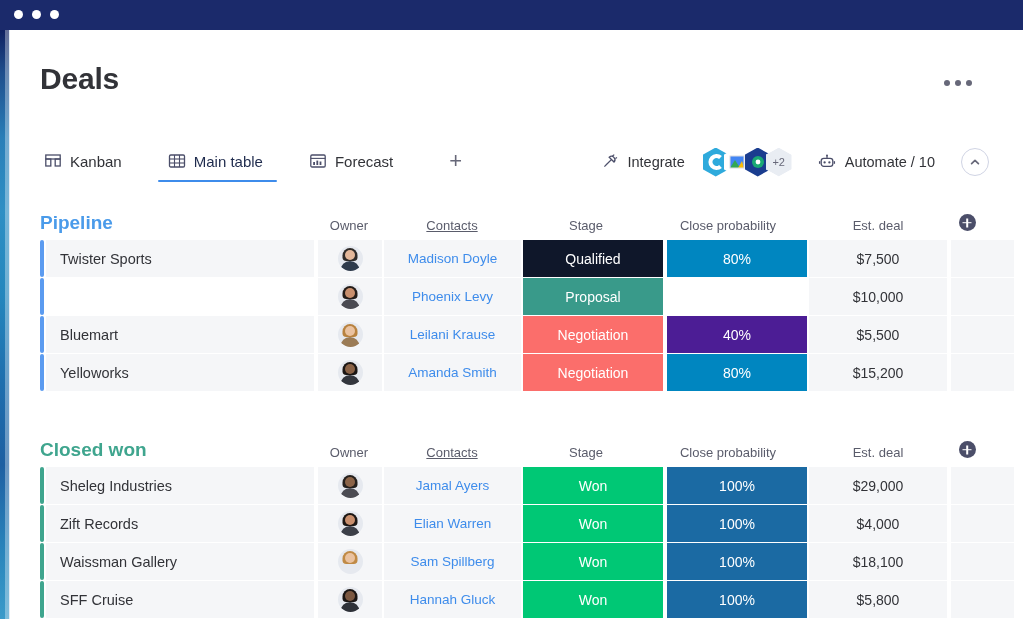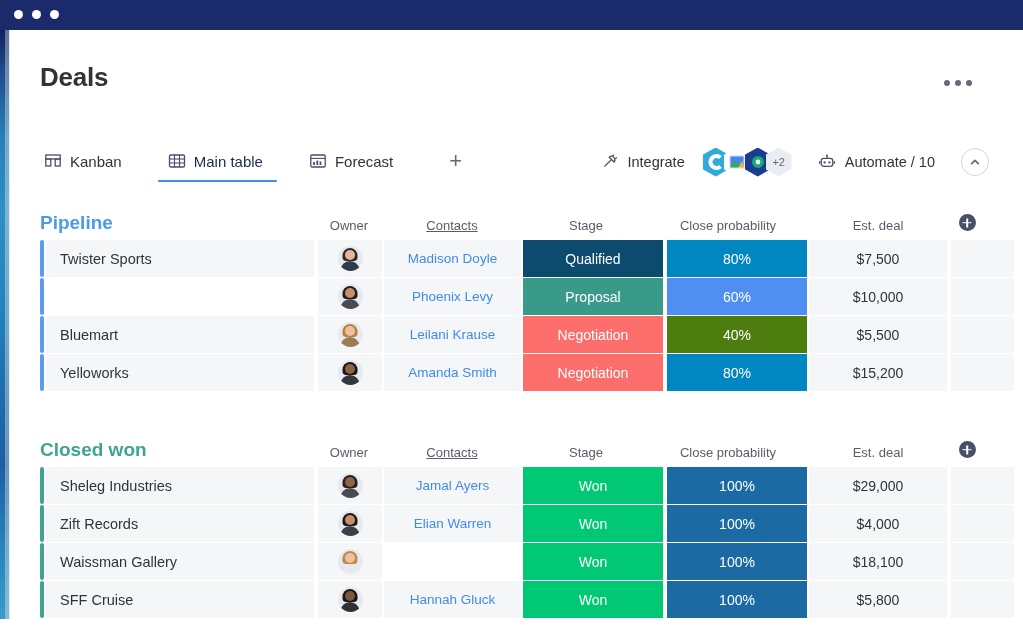--- a/index.html
+++ b/index.html
@@ -54,21 +54,21 @@
   }
   #bottom-fade {
     position: absolute; left: 0; top: 619px;
     width: 1023px; height: 15px;
     background: #ffffff;
   }
 
   
   #page-title {
     position: absolute; left: 30px; top: 32px;
-    font-size: 26px; font-weight: bold; color: #323338;
+    font-size: 30px; font-weight: bold; color: #323338;
     letter-spacing: -.2px;
   }
   #more-menu {
     position: absolute; right: 36px; top: 44px;
     display: flex; gap: 5px; cursor: pointer;
     padding: 6px;
   }
   #more-menu i {
     display:block; width: 6px; height: 6px; border-radius: 50%;
     background: #676879;
@@ -383,53 +383,52 @@
             <div class="accent" style="background:#5b9bf0"></div>
             <div class="cell c-name">Twister Sports</div>
             <div class="cell c-owner">
               <span class="avatar">
                 <span class="hair" style="background:#2e2a28"></span>
                 <span class="head" style="background:#e3b79a"></span>
                 <span class="body" style="background:#2f3b4c"></span>
               </span>
             </div>
             <div class="cell c-contacts">Madison Doyle</div>
-            <div class="cell c-stage" style="background:#0c4a6e">Qualified</div>
+            <div class="cell c-stage" style="background:#0f172a">Qualified</div>
             <div class="cell c-prob" style="background:#0086c0">80%</div>
             <div class="cell c-deal">$7,500</div>
             <div class="cell c-extra"></div>
           </div>
           <div class="row">
             <div class="accent" style="background:#5b9bf0"></div>
             <div class="cell c-owner">
               <span class="avatar">
                 <span class="hair" style="background:#241c18"></span>
                 <span class="head" style="background:#c98f6d"></span>
                 <span class="body" style="background:#4a4a52"></span>
               </span>
             </div>
             <div class="cell c-contacts">Phoenix Levy</div>
             <div class="cell c-stage" style="background:#399a8a">Proposal</div>
-            <div class="cell c-prob" style="background:#4f8ff2">60%</div>
             <div class="cell c-deal">$10,000</div>
             <div class="cell c-extra"></div>
           </div>
           <div class="row">
             <div class="accent" style="background:#5b9bf0"></div>
             <div class="cell c-name">Bluemart</div>
             <div class="cell c-owner">
               <span class="avatar">
                 <span class="hair" style="background:#b8823f"></span>
                 <span class="head" style="background:#eac2a0"></span>
                 <span class="body" style="background:#9b7b55"></span>
               </span>
             </div>
             <div class="cell c-contacts">Leilani Krause</div>
             <div class="cell c-stage" style="background:#fb6e6b">Negotiation</div>
-            <div class="cell c-prob" style="background:#4d7c0f">40%</div>
+            <div class="cell c-prob" style="background:#4c1d95">40%</div>
             <div class="cell c-deal">$5,500</div>
             <div class="cell c-extra"></div>
           </div>
           <div class="row">
             <div class="accent" style="background:#5b9bf0"></div>
             <div class="cell c-name">Yelloworks</div>
             <div class="cell c-owner">
               <span class="avatar">
                 <span class="hair" style="background:#1b1614"></span>
                 <span class="head" style="background:#8a6246"></span>
@@ -493,20 +492,21 @@
           <div class="row">
             <div class="accent" style="background:#3fa58e"></div>
             <div class="cell c-name">Waissman Gallery</div>
             <div class="cell c-owner">
               <span class="avatar">
                 <span class="hair" style="background:#c08a45"></span>
                 <span class="head" style="background:#eac2a0"></span>
                 <span class="body" style="background:#b4考"></span>
               </span>
             </div>
+            <div class="cell c-contacts">Sam Spillberg</div>
             <div class="cell c-stage" style="background:#00c875">Won</div>
             <div class="cell c-prob" style="background:#1b6aa3">100%</div>
             <div class="cell c-deal">$18,100</div>
             <div class="cell c-extra"></div>
           </div>
           <div class="row">
             <div class="accent" style="background:#3fa58e"></div>
             <div class="cell c-name">SFF Cruise</div>
             <div class="cell c-owner">
               <span class="avatar">

